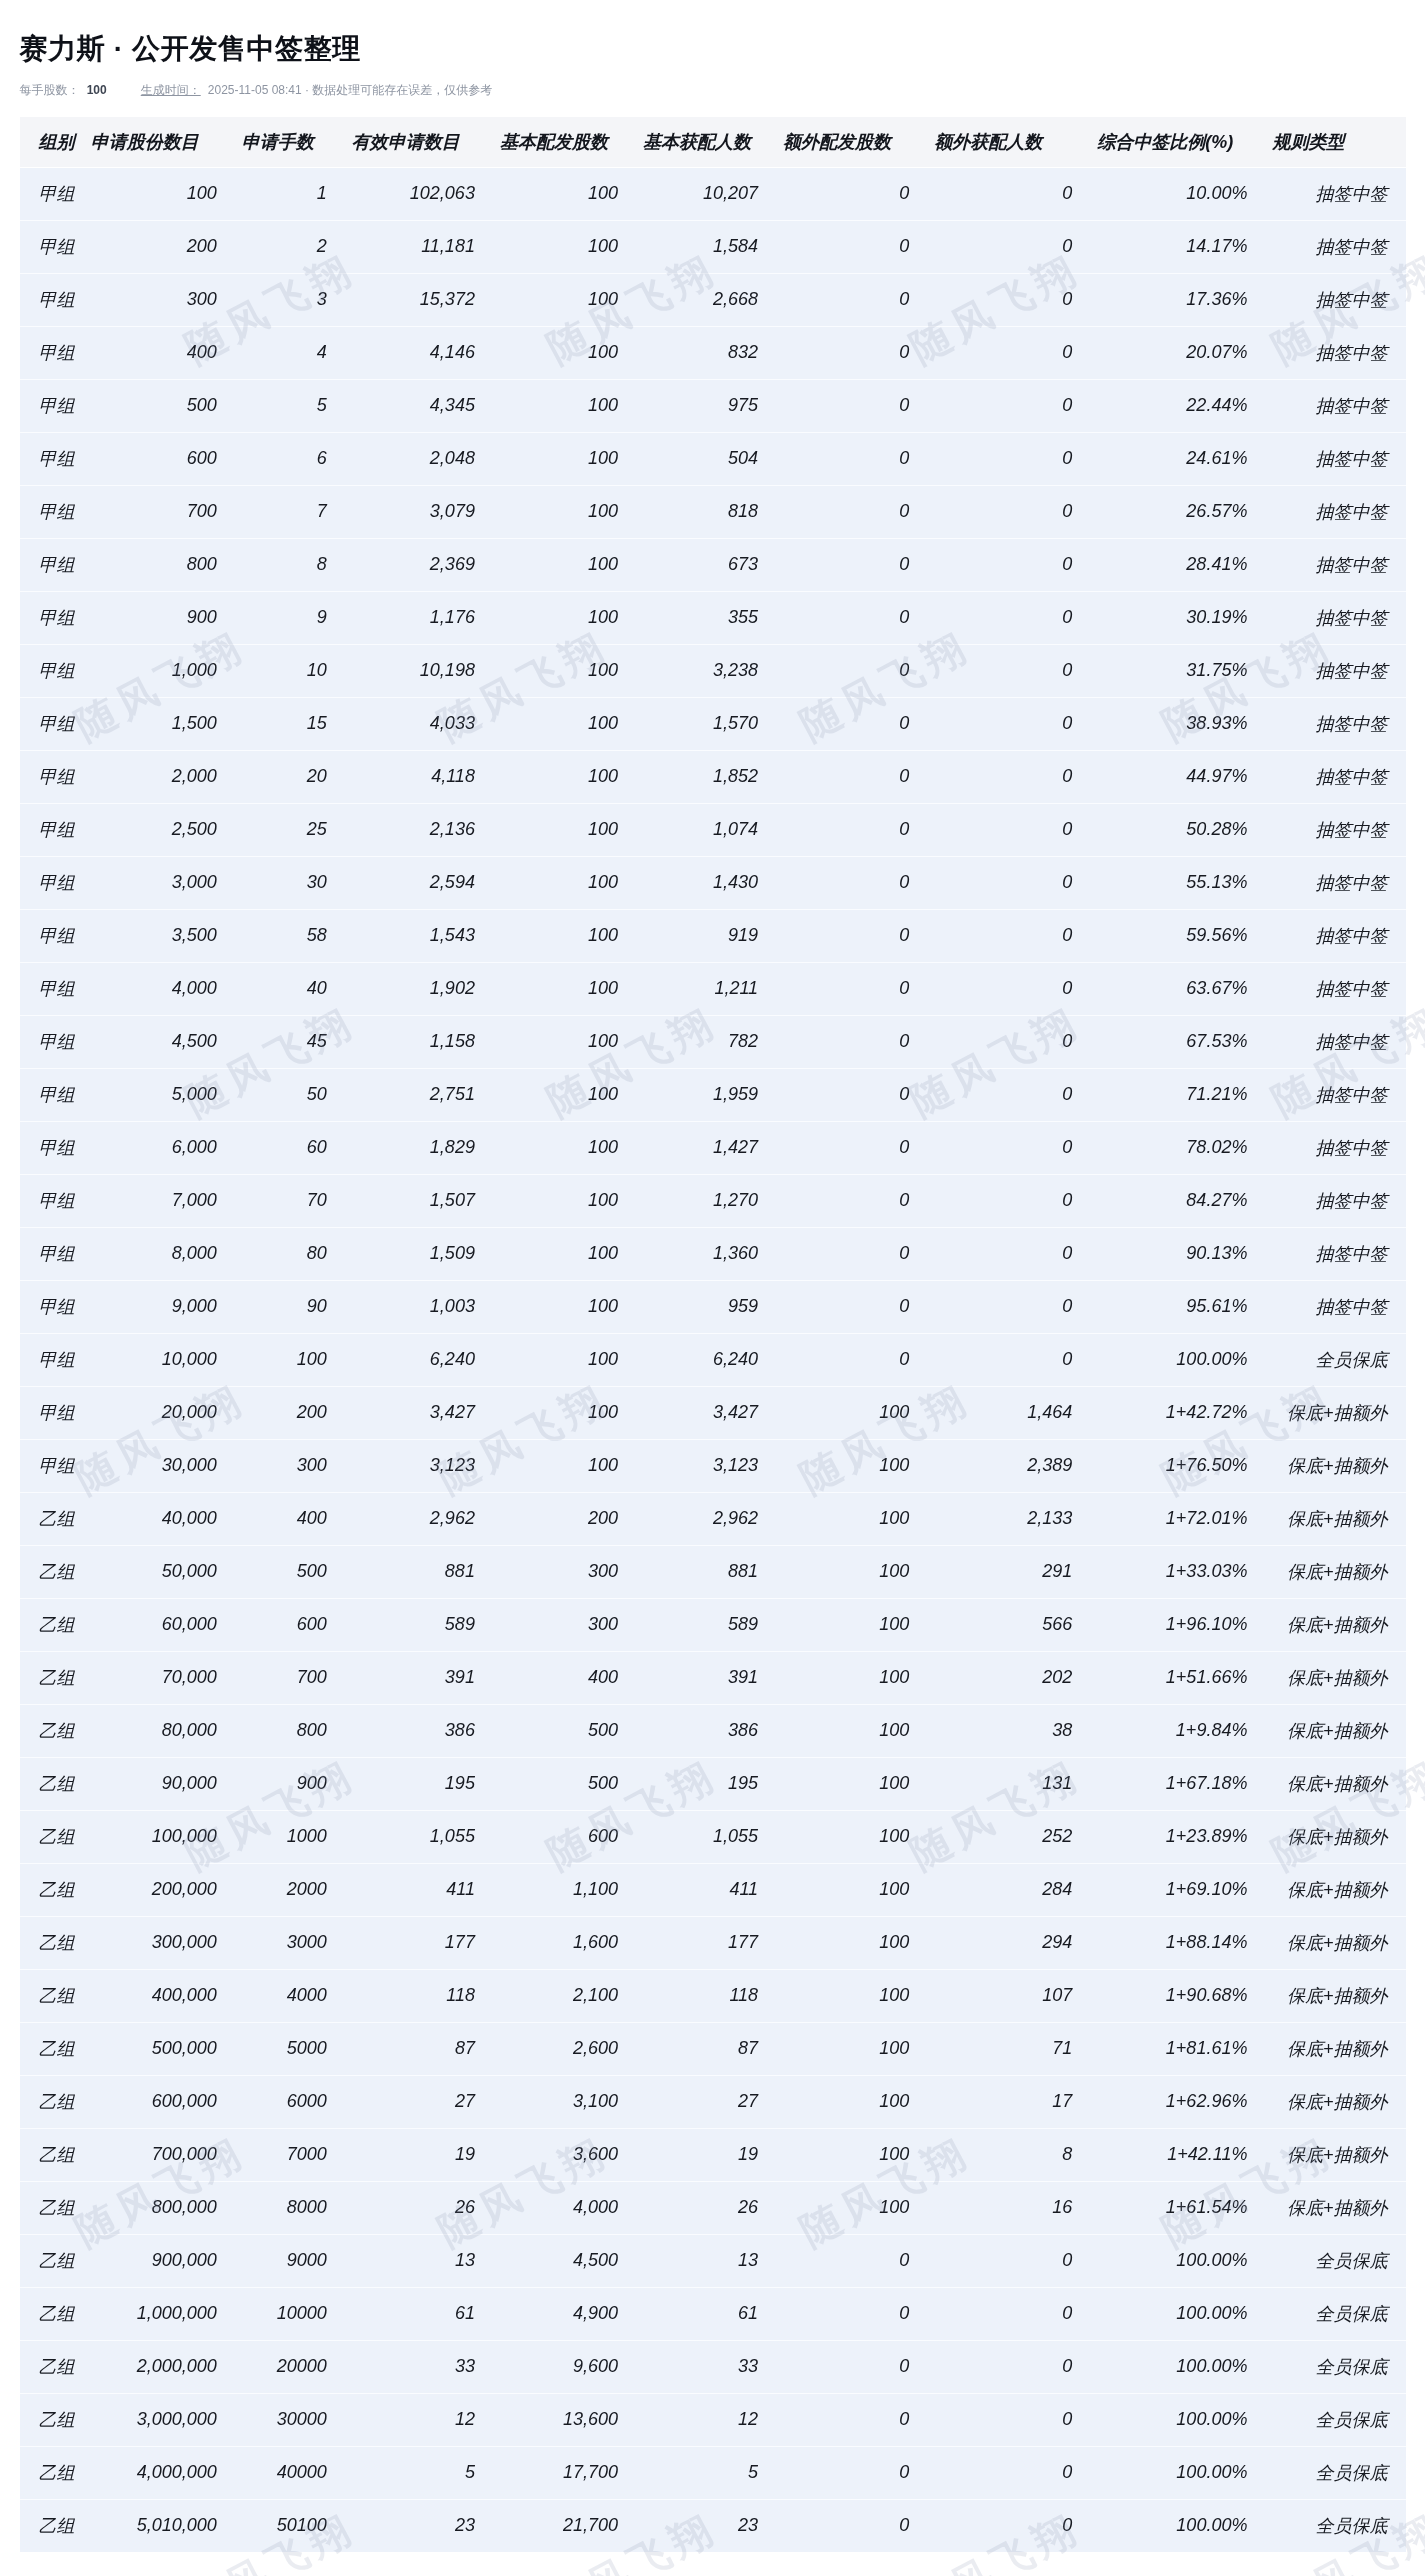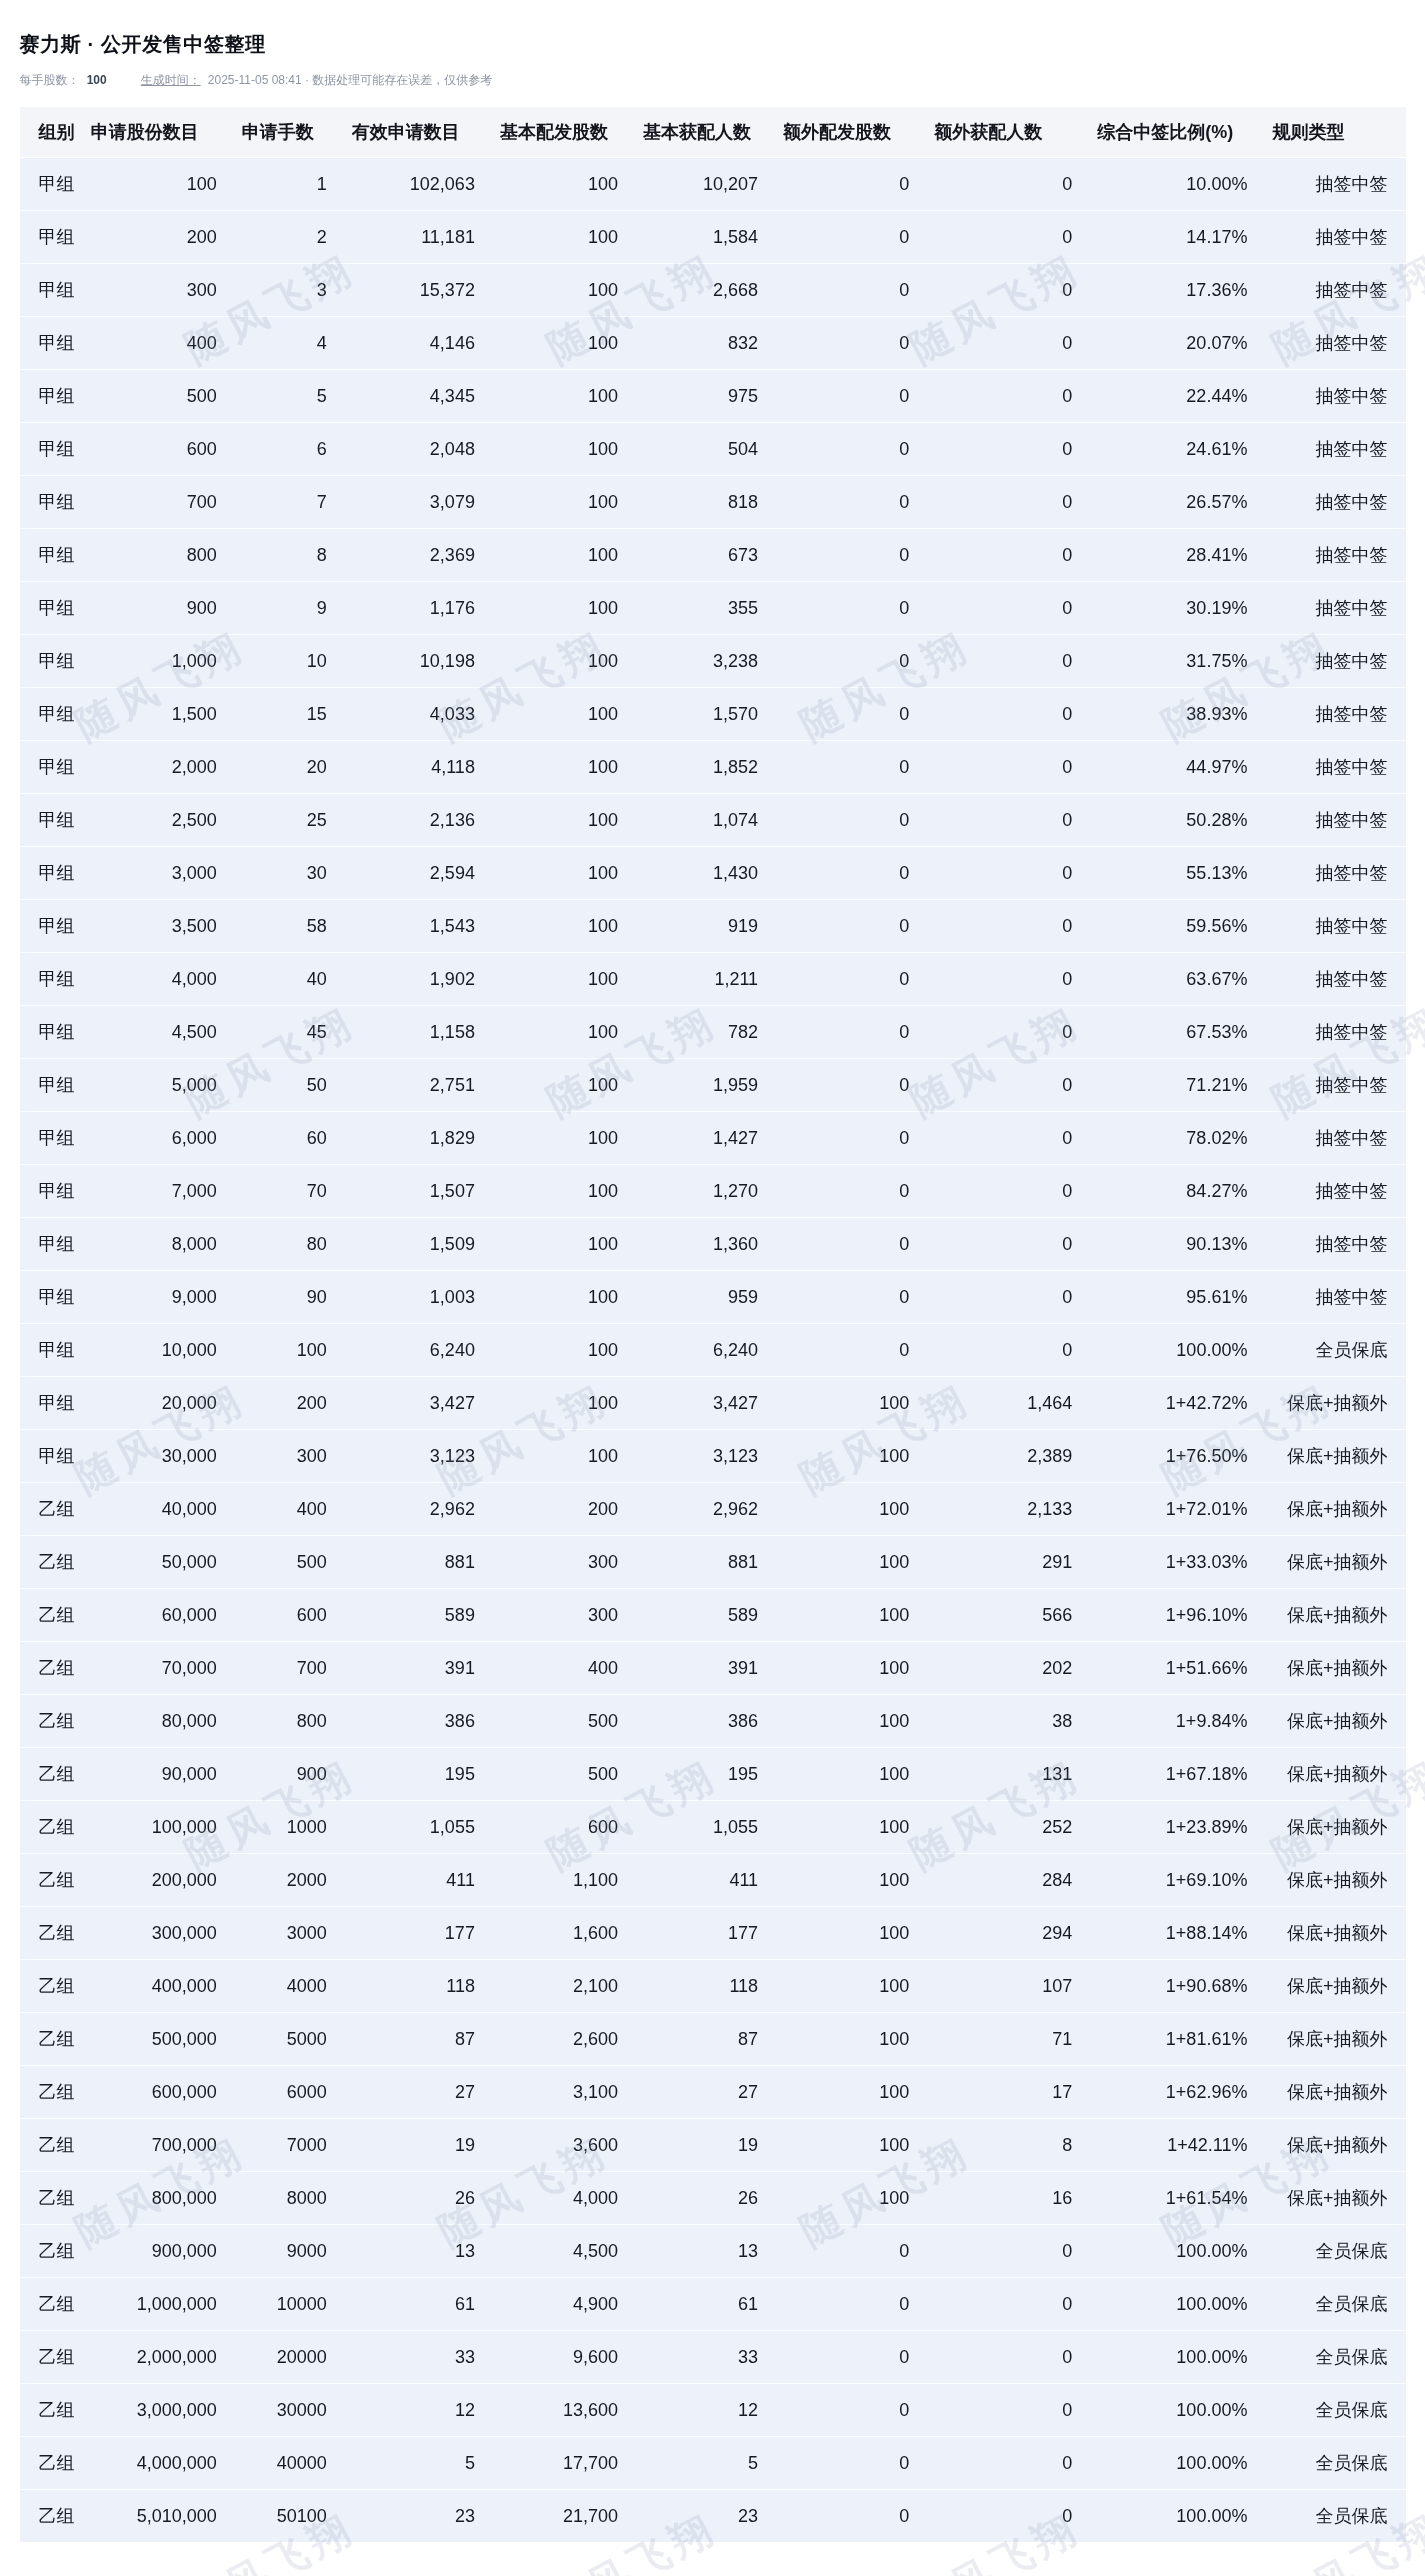--- a/index.html
+++ b/index.html
@@ -3,28 +3,28 @@
 <meta charset="utf-8">
 <style>
   html,body{margin:0;padding:0;}
   body{
     width:1425px;height:2576px;position:relative;overflow:hidden;
     background:#ffffff;
     font-family:"Liberation Sans","DejaVu Sans",sans-serif;
   }
   .page{position:relative;z-index:1;padding:32px 19.6px 0 19.6px;}
   .title{
-    margin:0;font-size:20px;font-weight:700;color:#0e1118;letter-spacing:0.6px;line-height:1.2;
+    margin:0;font-size:28px;font-weight:700;color:#0e1118;letter-spacing:0.6px;line-height:1.2;
   }
   .meta{margin-top:16px;font-size:12px;color:#8e95a2;display:flex;align-items:baseline;white-space:nowrap;}
   .meta .lot-val{color:#3f4653;font-weight:600;margin-left:7.1px;}
   .meta .gen-lbl{margin-left:34px;text-decoration:underline;}
   .meta .gen-val{margin-left:7.1px;}
   table.grid{
-    border-collapse:collapse;table-layout:fixed;width:1386px;margin-top:18px;
+    border-collapse:collapse;table-layout:fixed;width:1386px;margin-top:18px;font-style:italic;
   }
   table.grid th{
     background:#f4f5f8;height:50px;font-size:18px;font-weight:700;color:#13161d;
     text-align:left;padding:0 25px 0 0;white-space:nowrap;overflow:hidden;
   }
   table.grid td{
     background:#edf2fa;height:52px;font-size:18px;font-weight:400;color:#171a21;
     text-align:right;padding:0 25px 0 0;border-top:1.2px solid #fafcff;white-space:nowrap;overflow:hidden;
   }
   table.grid tbody tr:first-child td{border-top:1.8px solid #ffffff;}

